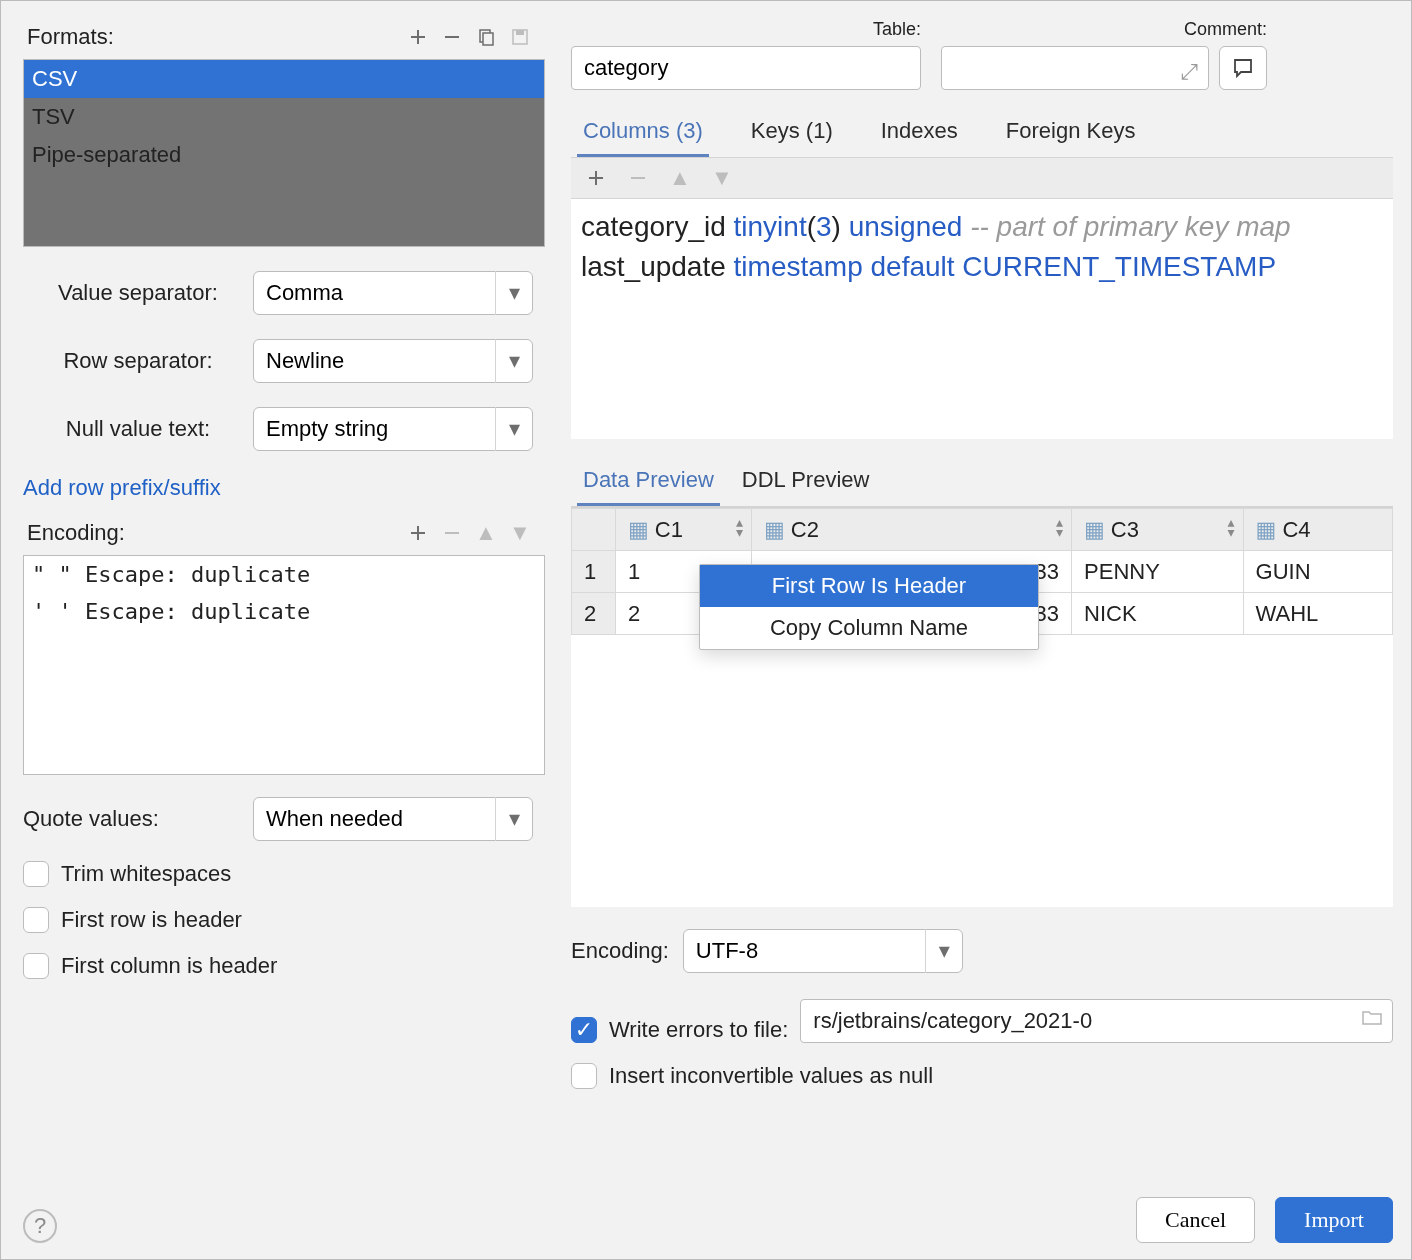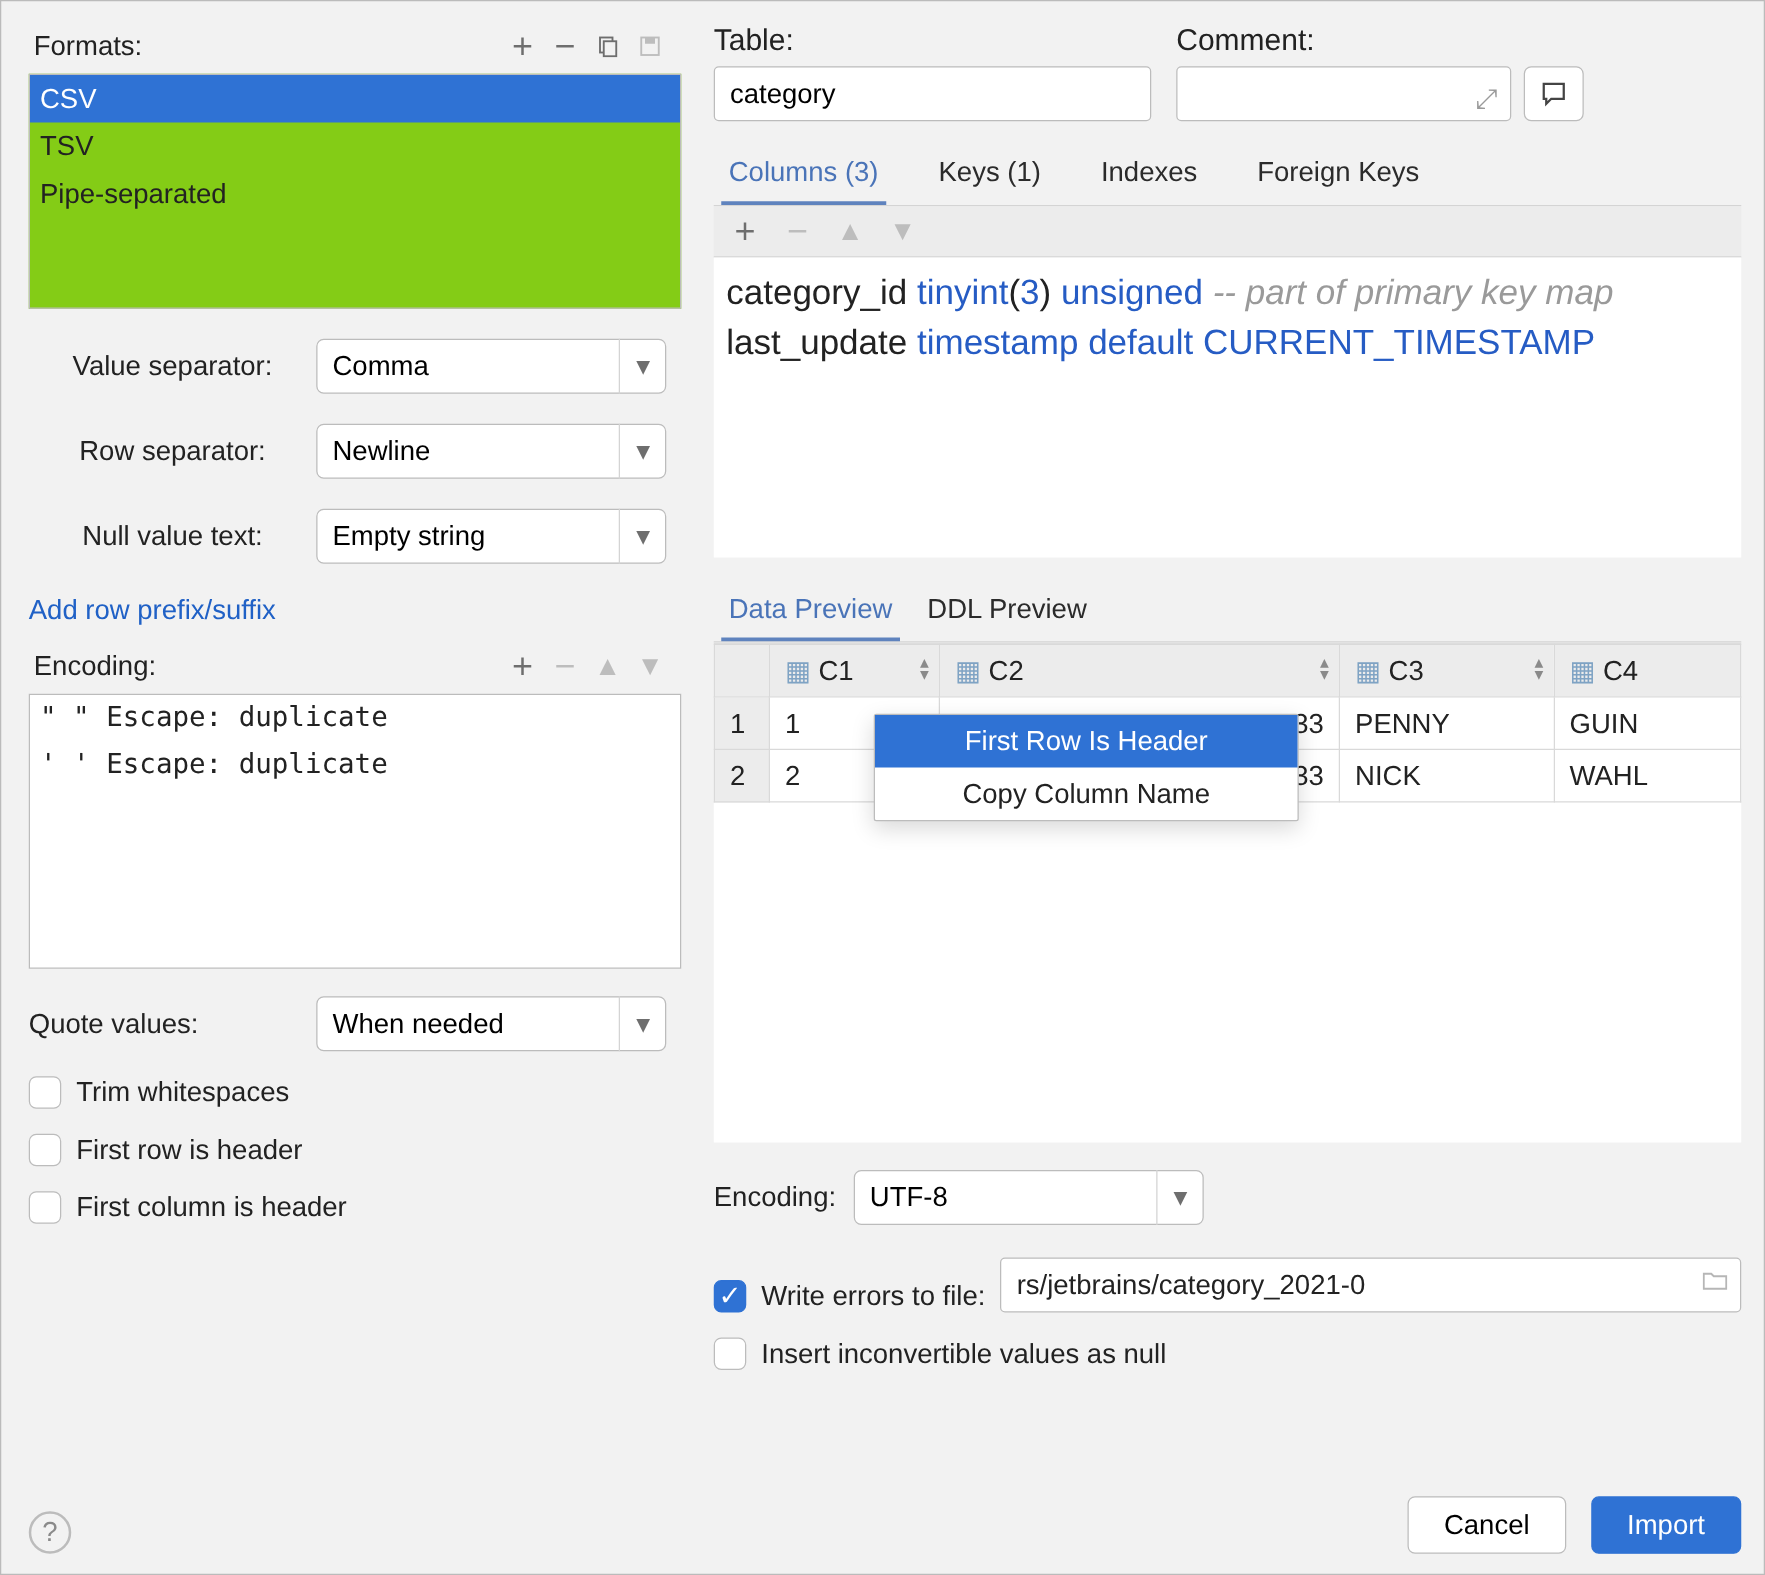--- a/index.html
+++ b/index.html
@@ -3,38 +3,38 @@
 <meta charset="utf-8">
 <style>
 * { box-sizing: border-box; margin: 0; padding: 0; font-family: -apple-system, "Helvetica Neue", Arial, sans-serif; }
 body { background: #f2f2f2; width: 1412px; height: 1260px; border: 1px solid #bbb; display: flex; font-size: 22px; color: #222; }
 .left { width: 560px; padding: 18px 16px 16px 22px; display: flex; flex-direction: column; }
 .right { flex: 1; padding: 18px 18px 16px 10px; display: flex; flex-direction: column; }
 .panel-header { display: flex; align-items: center; padding: 4px 8px 8px 4px; }
 .panel-header .label { flex: 1; }
 .icon-btn { width: 34px; height: 28px; display: inline-flex; align-items: center; justify-content: center; color: #6e6e6e; cursor: pointer; }
 .icon-btn.disabled { color: #bdbdbd; cursor: default; }
-.listbox { background: #84cc16; border: 1px solid #bcbcbc; height: 188px; overflow: hidden; }
+.listbox { background: #737373; border: 1px solid #bcbcbc; height: 188px; overflow: hidden; }
 .listbox .item { padding: 6px 8px; font-size: 22px; }
 .listbox .item.selected { background: #2f72d4; color: #fff; }
 .form-row { display: flex; align-items: center; margin-top: 24px; }
 .form-row .lbl { width: 230px; text-align: center; }
 .combo { position: relative; flex: 0 0 280px; }
 .combo input { width: 100%; height: 44px; border: 1px solid #bcbcbc; border-radius: 6px; padding: 0 42px 0 12px; font-size: 22px; background: #fff; }
 .combo .arrow { position: absolute; right: 0; top: 0; width: 38px; height: 44px; border-left: 1px solid #d4d4d4; display: flex; align-items: center; justify-content: center; color: #6e6e6e; pointer-events: none; }
 .link { color: #2061c6; margin-top: 24px; cursor: pointer; }
 .quotation-box { background: #fff; border: 1px solid #bcbcbc; height: 220px; overflow: hidden; }
 .quotation-box .item { padding: 6px 8px; font-size: 22px; font-family: Menlo, Monaco, Consolas, monospace; }
 .quote-row { display: flex; align-items: center; margin-top: 22px; }
 .quote-row .lbl { width: 230px; }
 .check-row { display: flex; align-items: flex-end; gap: 12px; margin-top: 20px; }
 .chk { width: 26px; height: 26px; border: 1.5px solid #bcbcbc; border-radius: 6px; background: #fff; display: inline-flex; align-items: center; justify-content: center; }
 .chk.checked { background: #2f72d4; border-color: #2f72d4; color: #fff; }
 .right-top { display: flex; gap: 20px; align-items: flex-start; }
-.lbl-above { font-size: 24px; margin-bottom: 6px; }
+.lbl-above { font-size: 18px; margin-bottom: 6px; text-align: right; }
 .text-input { height: 44px; border: 1px solid #bcbcbc; border-radius: 4px; background: #fff; padding: 0 12px; font-size: 22px; }
 .table-input { width: 350px; }
 .comment-input { width: 268px; position: relative; }
 .comment-input .expand { position: absolute; right: 10px; top: 12px; color: #9a9a9a; }
 .speech-btn { width: 48px; height: 44px; border: 1px solid #bcbcbc; border-radius: 6px; background: #fff; display: flex; align-items: center; justify-content: center; margin-top: 28px; color: #444; }
 .tabs { display: flex; gap: 36px; margin-top: 18px; padding: 0 6px; border-bottom: 1px solid #d4d4d4; }
 .tab { padding: 10px 6px; color: #2b2b2b; cursor: pointer; border-bottom: 3px solid transparent; }
 .tab.active { color: #4a74b8; border-bottom-color: #5f83be; }
 .toolbar2 { display: flex; gap: 8px; padding: 6px 8px; background: #ececec; border-bottom: 1px solid #d4d4d4; }
 .columns-area { background: #fff; height: 240px; padding: 8px 10px; font-size: 28px; overflow: hidden; }
@@ -52,21 +52,21 @@
 .rownum { background: #ececec; text-align: center; width: 44px; }
 .context-menu { position: absolute; top: 56px; left: 128px; background: #fff; border: 1px solid #bcbcbc; box-shadow: 0 6px 18px rgba(0,0,0,0.15); border-radius: 2px; width: 340px; }
 .context-menu .mitem { padding: 8px 22px; text-align: center; }
 .context-menu .mitem.sel { background: #2f72d4; color: #fff; }
 .enc-row { display: flex; align-items: center; gap: 14px; margin-top: 22px; }
 .enc-input { width: 370px; position: relative; }
 .err-input { flex: 1; position: relative; }
 .err-input .folder { position: absolute; right: 10px; top: 10px; color: #b6b6b6; }
 .footer { display: flex; align-items: center; gap: 20px; margin-top: auto; padding-top: 18px; }
 .help-btn { width: 34px; height: 34px; border: 2px solid #bcbcbc; border-radius: 50%; display: flex; align-items: center; justify-content: center; color: #8a8a8a; margin-top: auto; }
-.btn { height: 46px; padding: 0 28px; border: 1px solid #bcbcbc; border-radius: 6px; background: #fff; font-size: 22px; cursor: pointer; }
+.btn { height: 46px; padding: 0 28px; border: 1px solid #bcbcbc; border-radius: 6px; background: #fff; font-size: 22px; cursor: pointer; font-family: Liberation Serif, serif; }
 .btn.primary { background: #2f72d4; color: #fff; border-color: #2f72d4; }
 svg { display: block; }
 </style>
 </head>
 <body>
 
 <div class="left">
   <div class="panel-header">
     <span class="label">Formats:</span>
     <span class="icon-btn">

